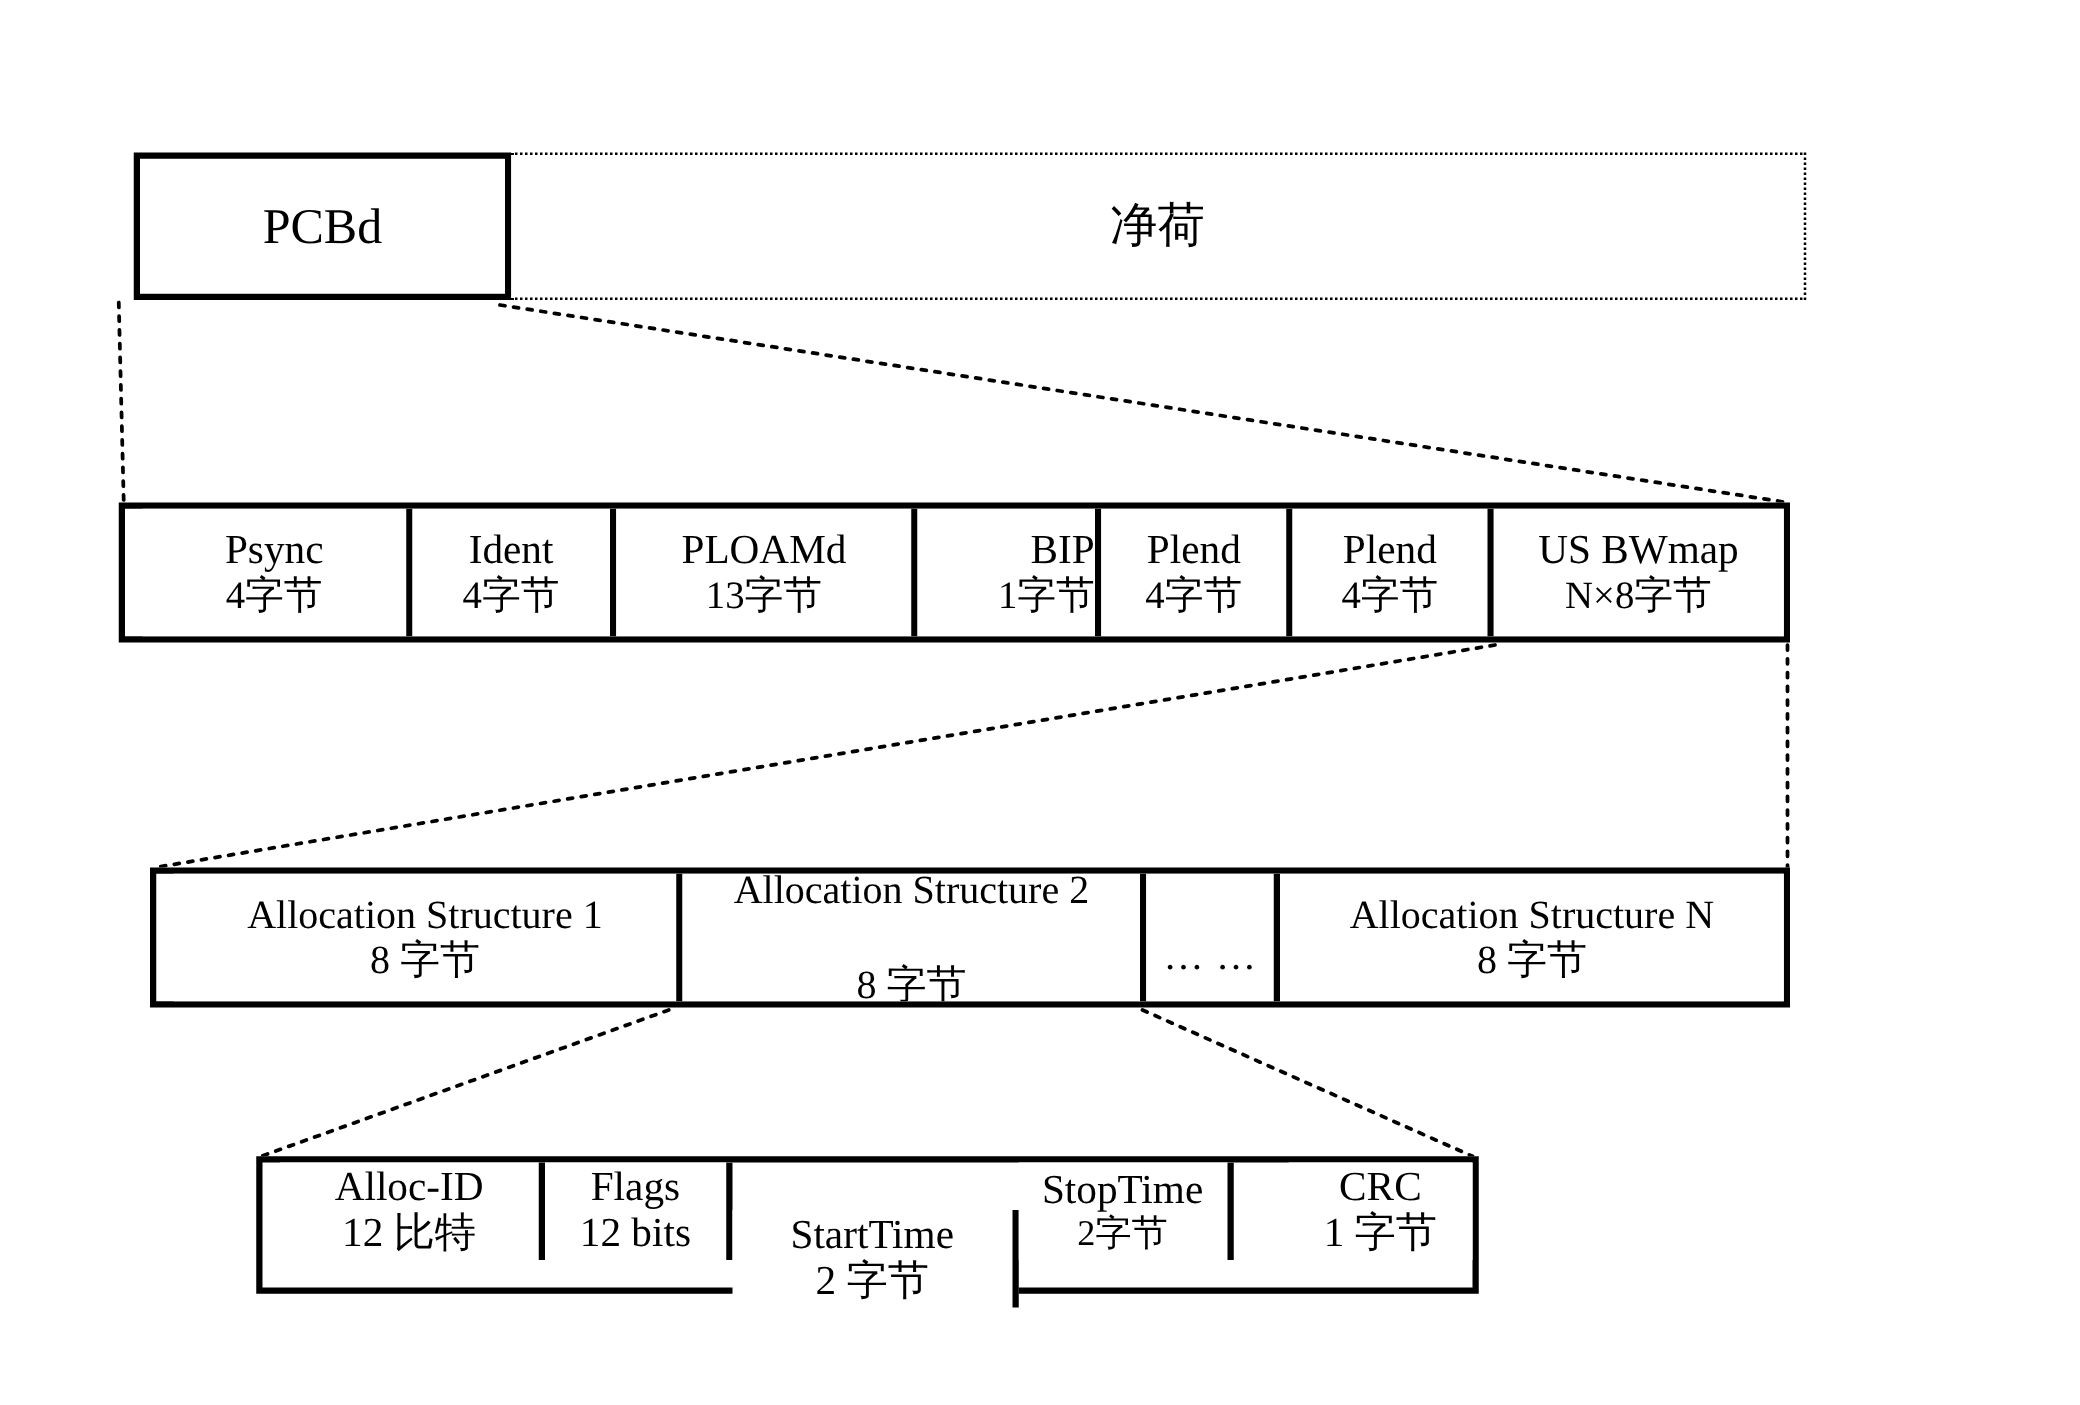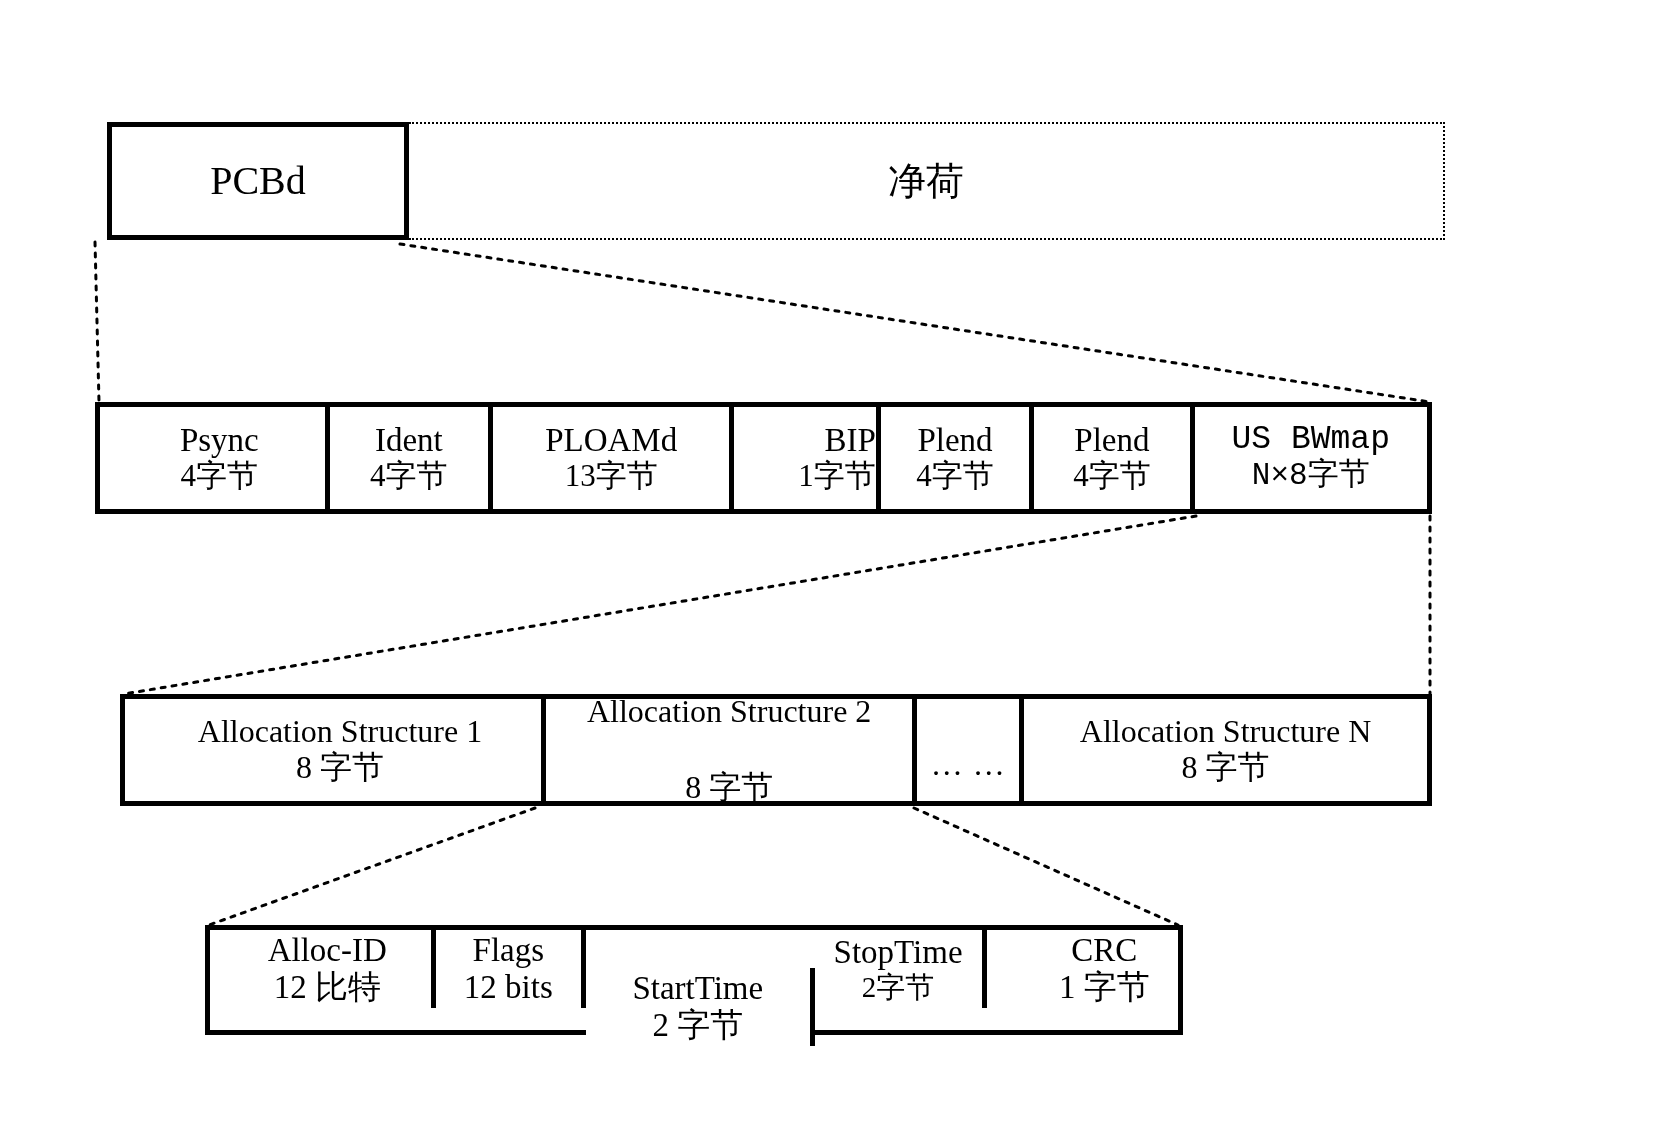--- a/index.html
+++ b/index.html
@@ -86,21 +86,21 @@
   }
   #row2 .cell:last-child { border-right: none; }
   #row2 .cell .l2 { font-size: 31px; }
 
   .w-psync   { width: 218px; }
   .w-ident   { width: 165px; }
   .w-ploamd  { width: 244px; text-align: center; }
   .w-bip     { width: 148px; }
   .w-plend1  { width: 155px; }
   .w-plend2  { width: 162px; }
-  .w-bwmap   { width: 235px; font-family: Liberation Mono, monospace; }
+  .w-bwmap   { width: 235px; }
   #cell-bwmap { font-size: 30px; }
   #cell-bwmap .l2 { font-size: 29px; }
   #cell-bip { font-size: 30px; align-items: flex-end; }
   #cell-bip .l2 { font-size: 29px; }
 
   
   #row3 {
     left: 120px;
     top: 694px;
     width: 1312px;

